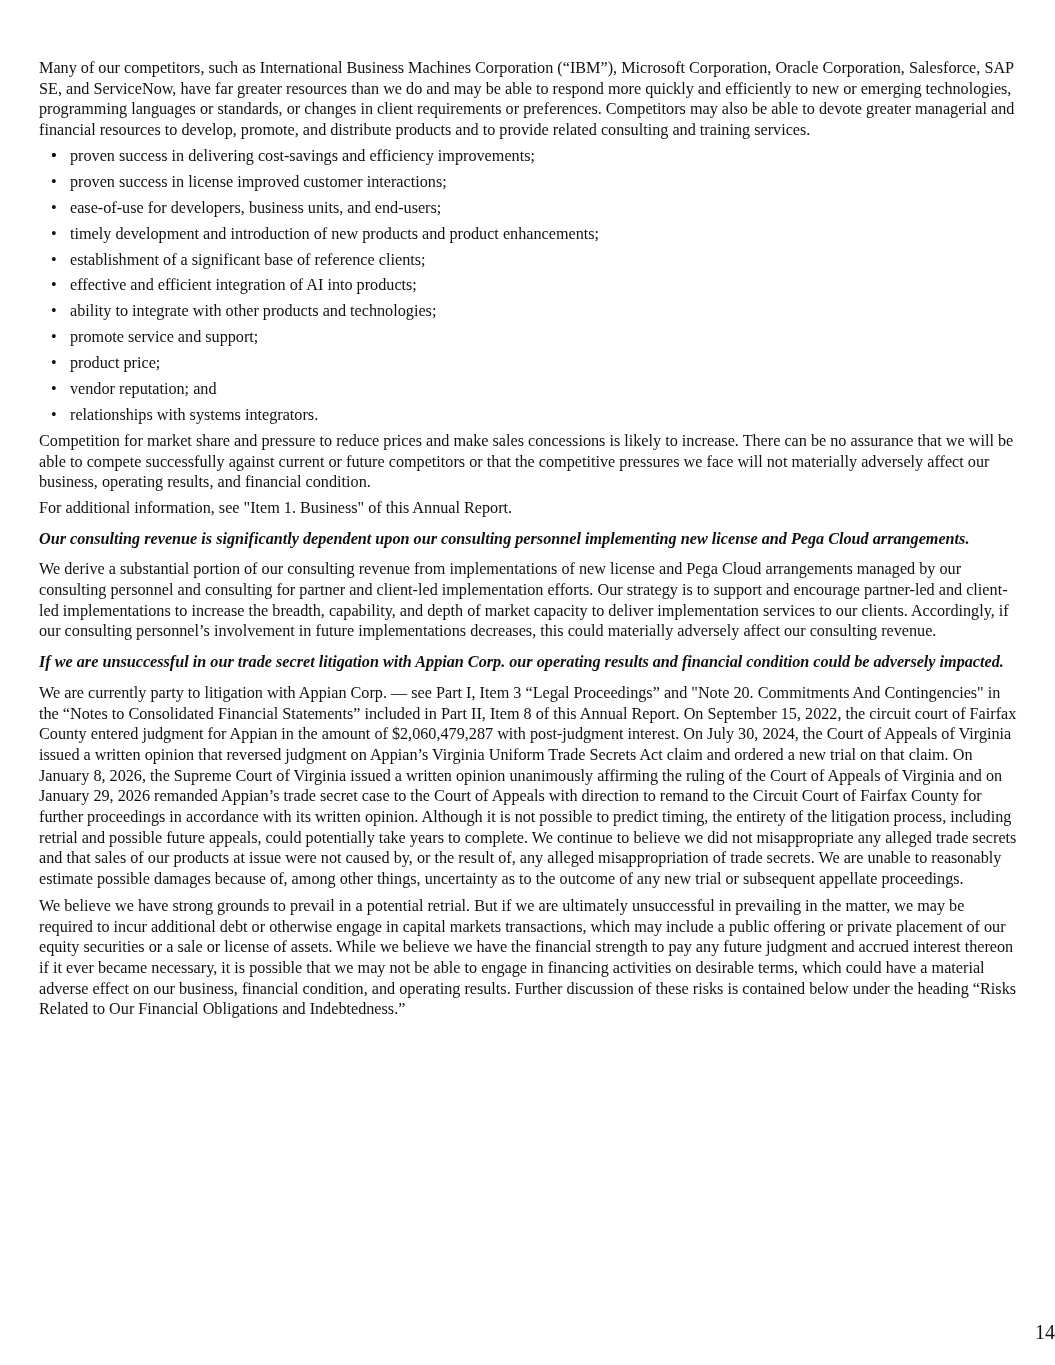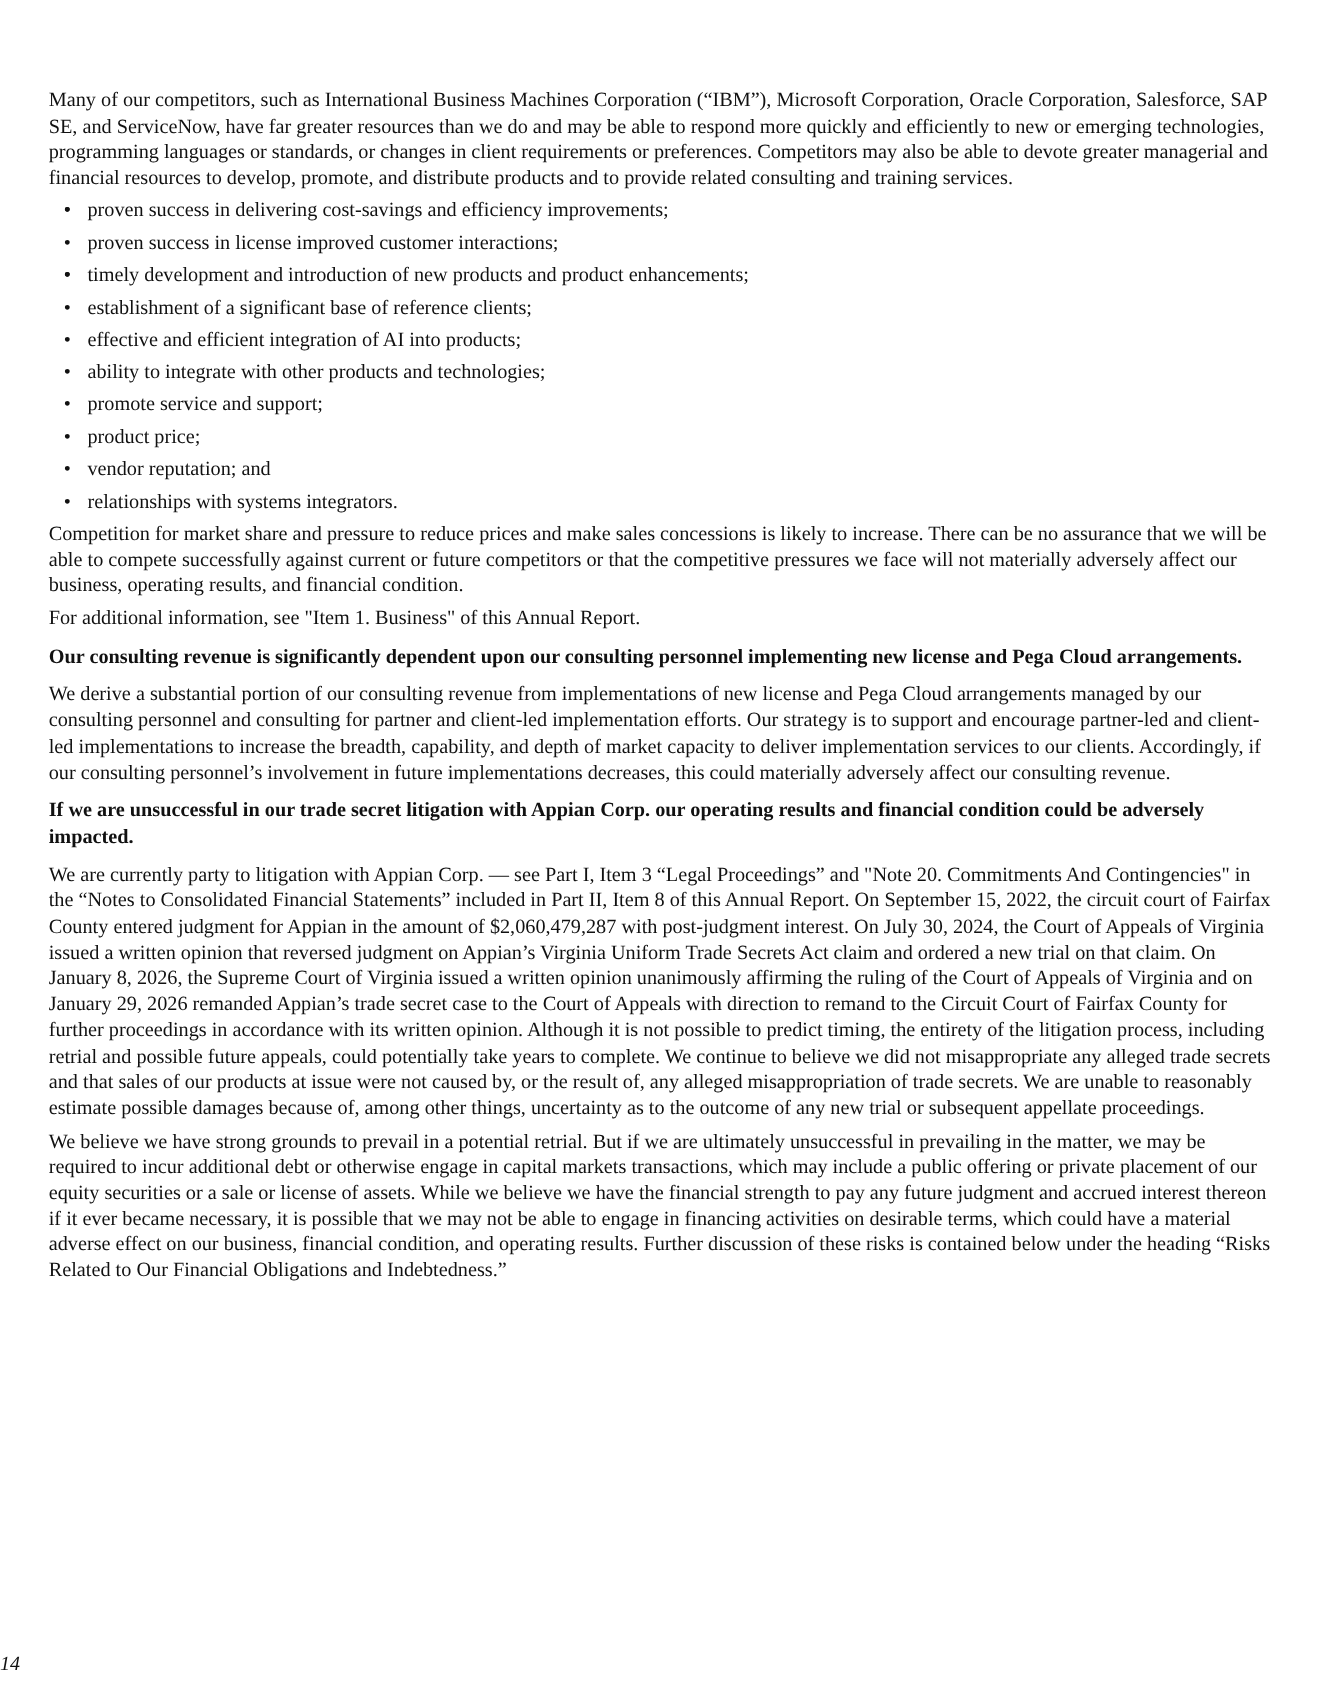--- a/index.html
+++ b/index.html
@@ -11,65 +11,64 @@
       font-family: "Liberation Serif", "DejaVu Serif", serif;
       color: #111111;
       font-size: 16.2px;
       line-height: 20.7px;
     }
     .page {
       position: absolute;
       left: 39px;
       top: 58px;
       width: 978px;
-      margin-top: 12px;
     }
     p { margin: 0 0 5px 0; }
     ul.factors {
       list-style: none;
       margin: 0 0 5px 0;
       padding: 0;
     }
     ul.factors li {
       position: relative;
       padding-left: 31px;
       margin-bottom: 5.2px;
     }
     ul.factors li .bullet {
       position: absolute;
       left: 12px;
       top: 0;
     }
     .heading {
       font-weight: bold;
+      font-style: italic;
       margin: 10px 0 10px 0;
     }
     .para-gap { margin-bottom: 6px; }
     .page-number {
       position: absolute;
       left: 0;
       width: 1055px;
       top: 1322px;
-      text-align: left;
-      font-size: 16px;
-      font-style: italic;
+      text-align: right;
+      font-size: 20px;
     }
   </style>
 </head>
 <body>
 
 <div class="page">
 
   <p>Many of our competitors, such as International Business Machines Corporation (“IBM”), Microsoft Corporation, Oracle Corporation, Salesforce, SAP SE, and ServiceNow, have far greater resources than we do and may be able to respond more quickly and efficiently to new or emerging technologies, programming languages or standards, or changes in client requirements or preferences. Competitors may also be able to devote greater managerial and financial resources to develop, promote, and distribute products and to provide related consulting and training services.</p>
 
   <ul class="factors">
     <li><span class="bullet">•</span></li>
     <li><span class="bullet">•</span><span>proven success in delivering cost-savings and efficiency improvements;</span></li>
     <li><span class="bullet">•</span><span>proven success in license improved customer interactions;</span></li>
-    <li><span class="bullet">•</span></li>
+    <li><span class="bullet">•</span><span>ease-of-use for developers, business units, and end-users;</span></li>
     <li><span class="bullet">•</span><span>timely development and introduction of new products and product enhancements;</span></li>
     <li><span class="bullet">•</span><span>establishment of a significant base of reference clients;</span></li>
     <li><span class="bullet">•</span><span>effective and efficient integration of AI into products;</span></li>
     <li><span class="bullet">•</span><span>ability to integrate with other products and technologies;</span></li>
     <li><span class="bullet">•</span><span>promote service and support;</span></li>
     <li><span class="bullet">•</span><span>product price;</span></li>
     <li><span class="bullet">•</span><span>vendor reputation; and</span></li>
     <li><span class="bullet">•</span><span>relationships with systems integrators.</span></li>
   </ul>
 

